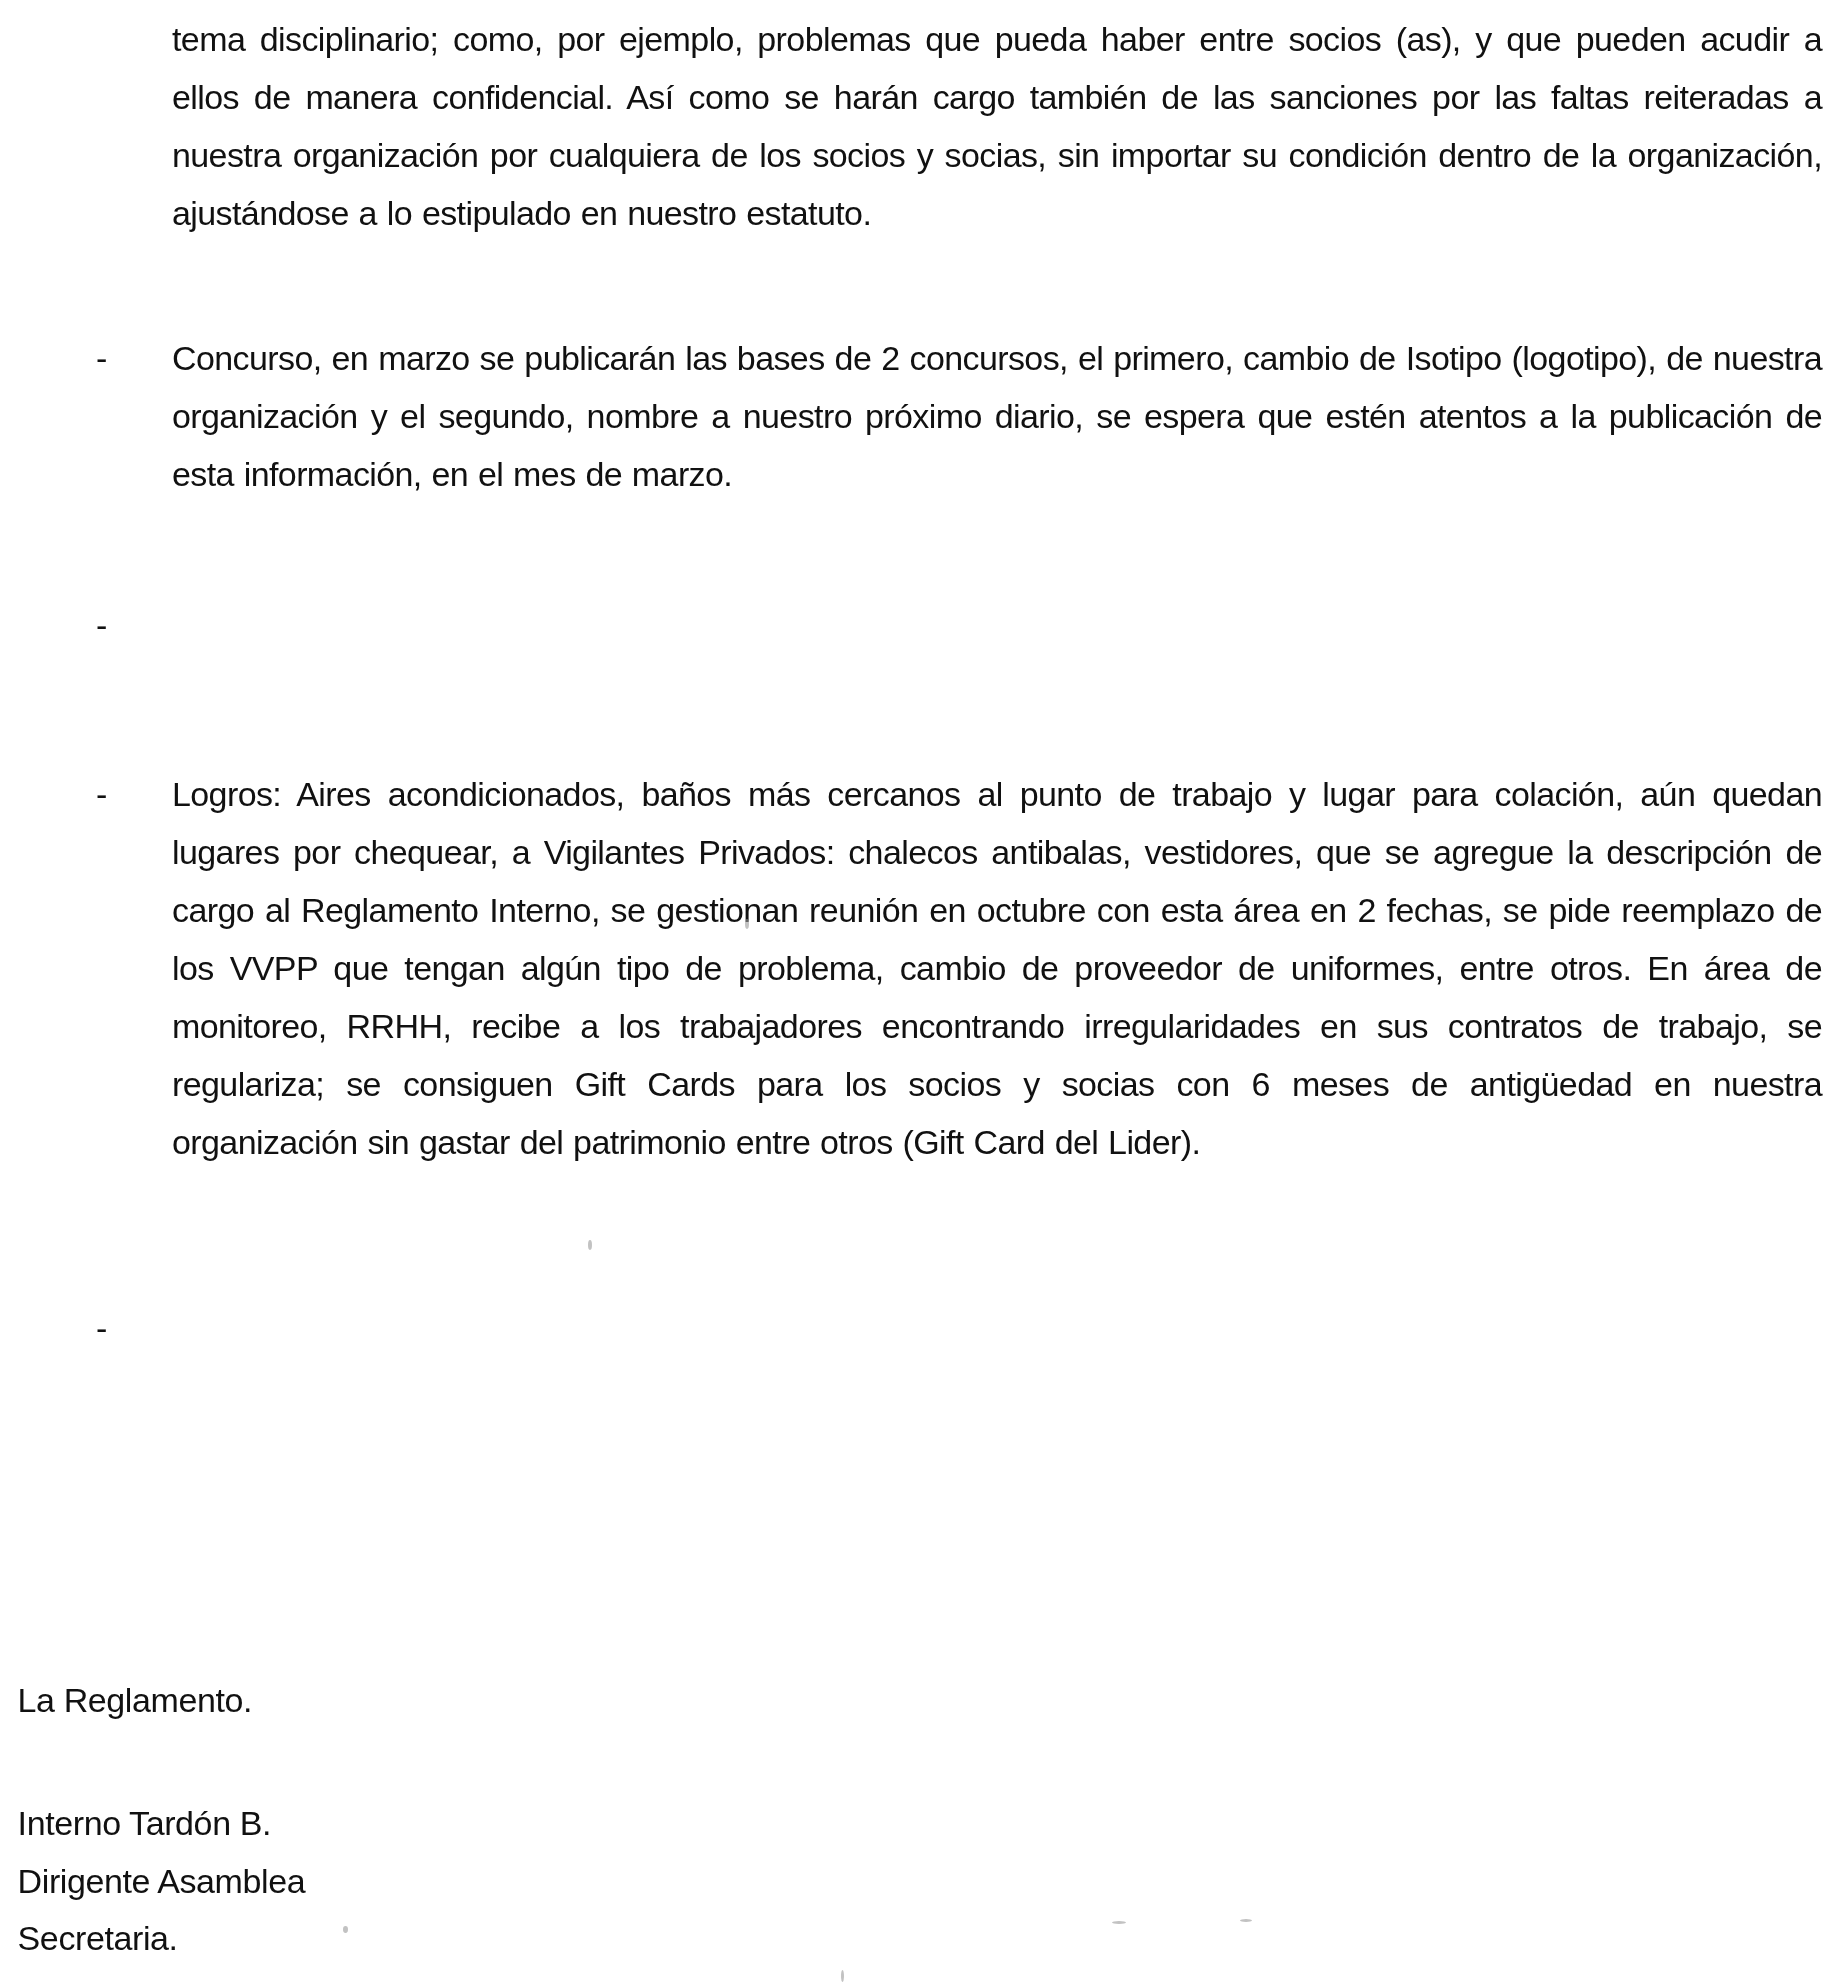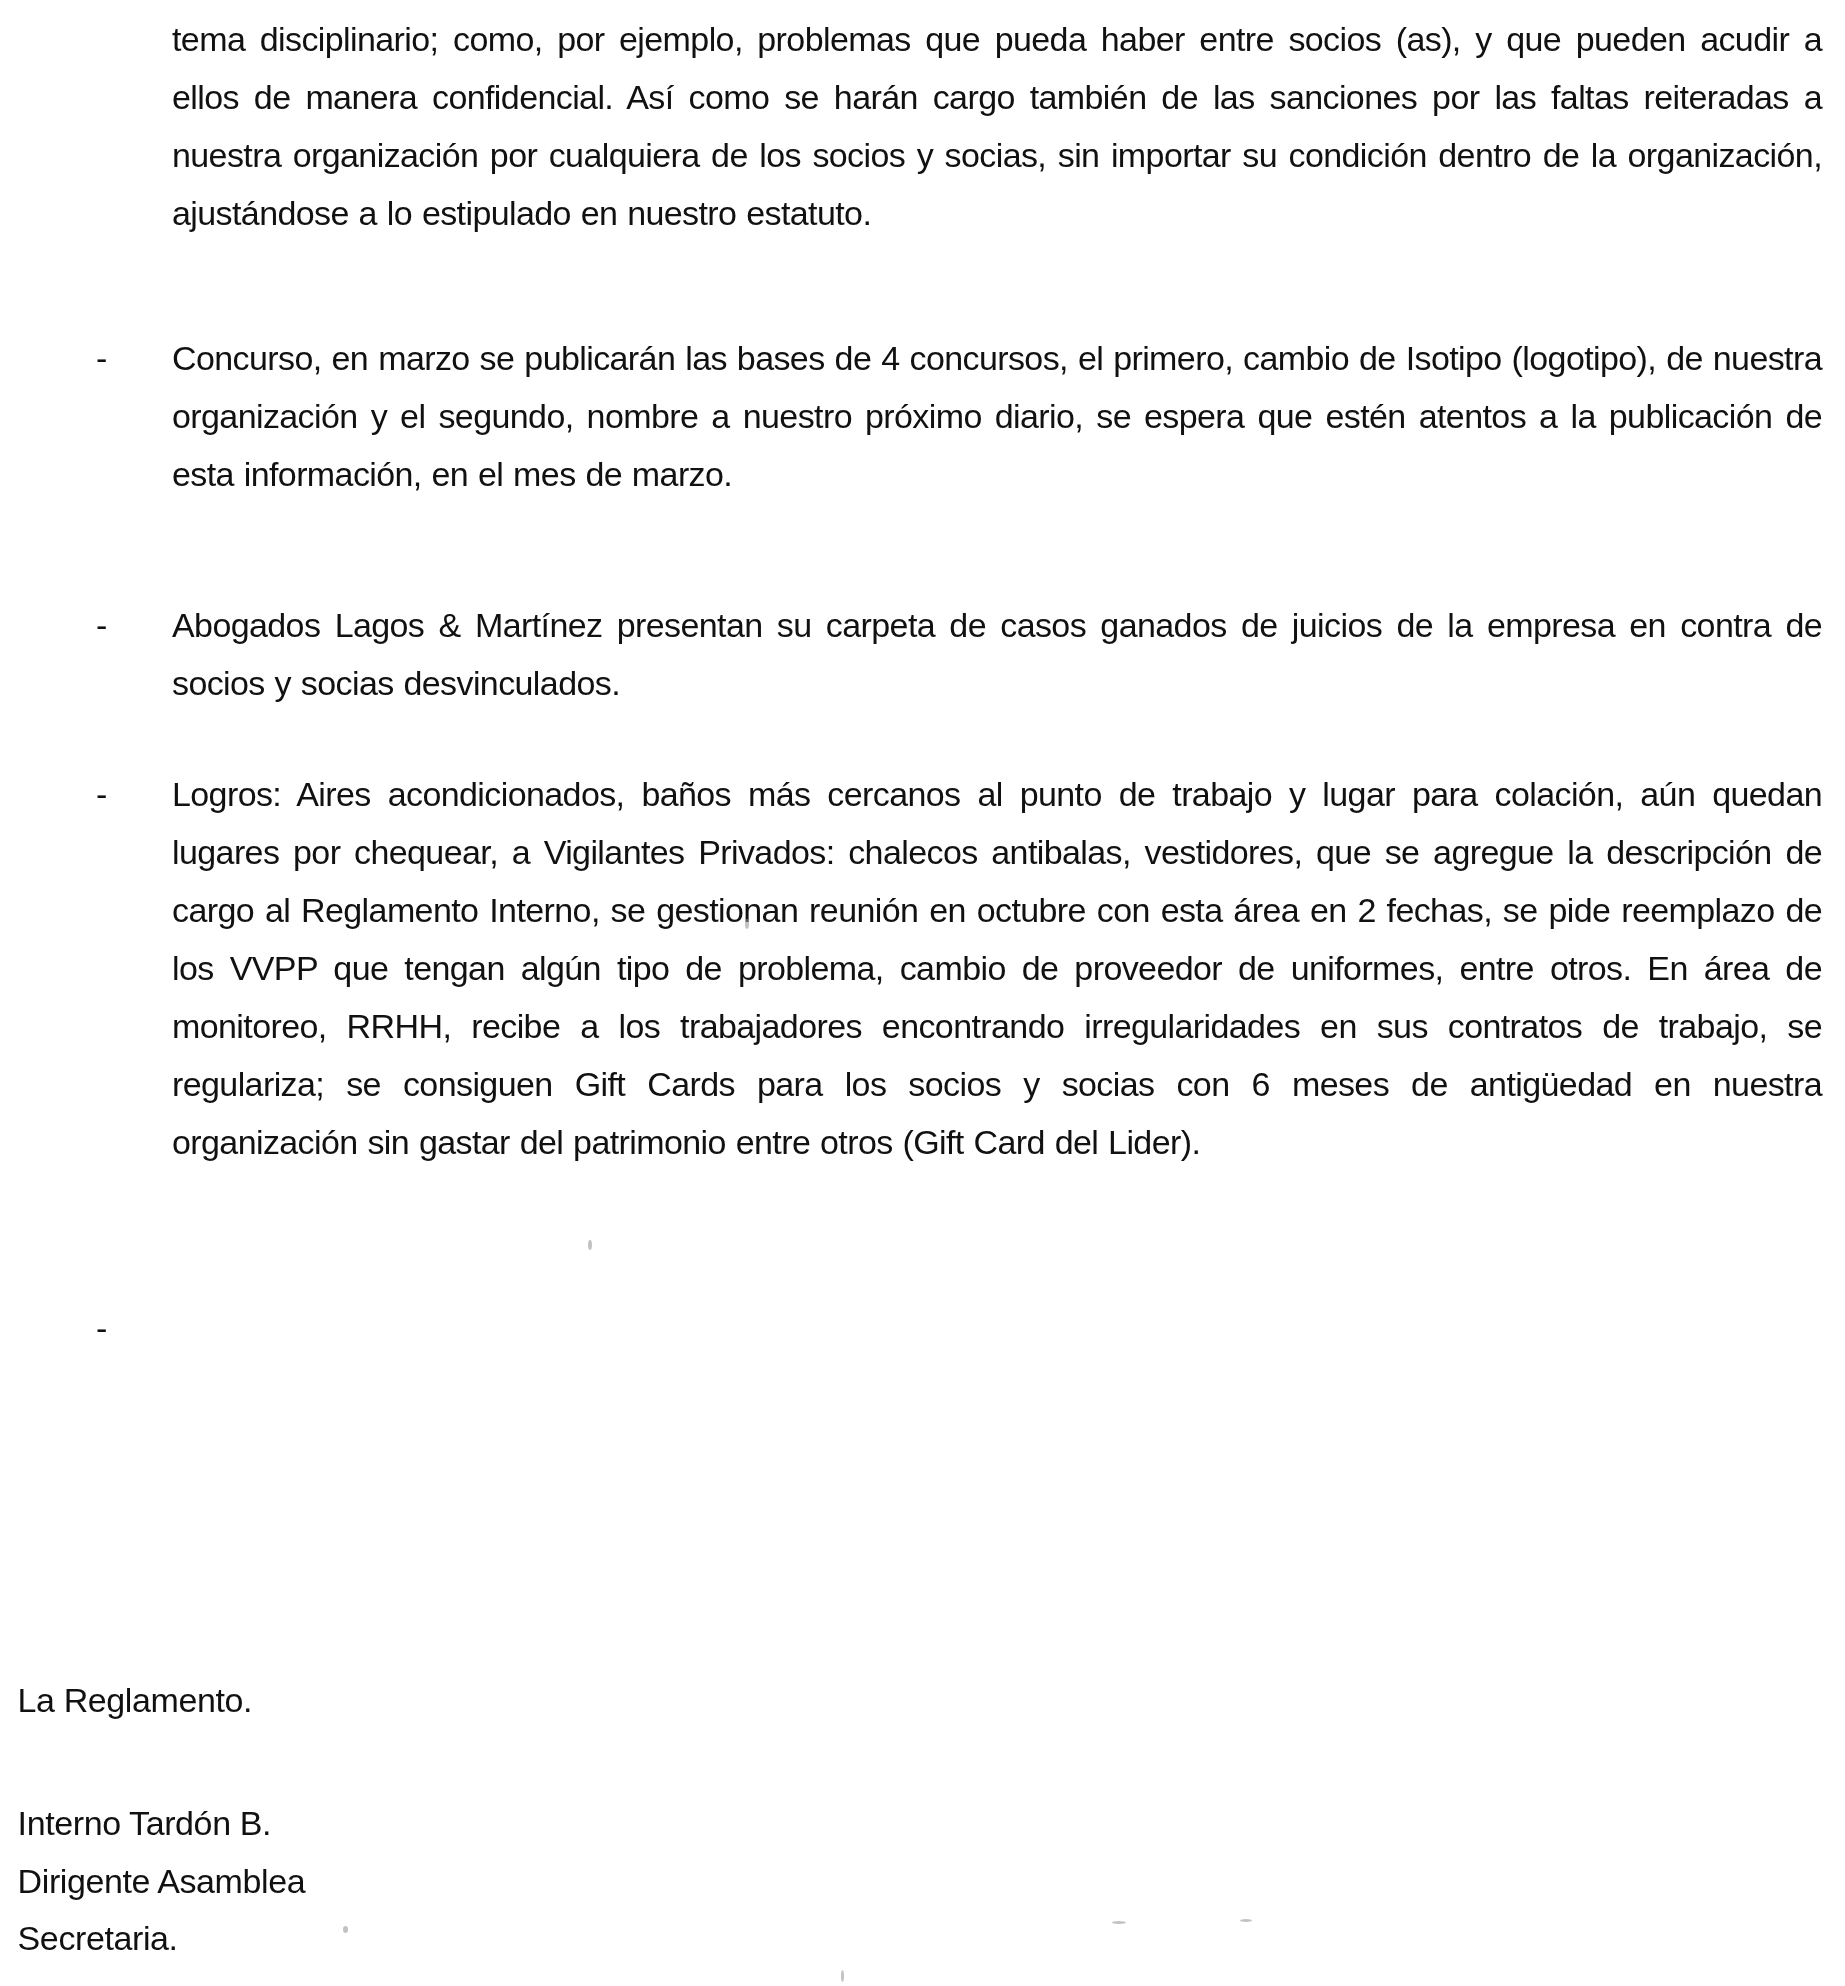--- a/index.html
+++ b/index.html
@@ -30,24 +30,23 @@
   .speck { position: absolute; background: #9a9a9a; border-radius: 50%; opacity: 0.6; }
 </style>
 </head>
 <body>
 
 <div class="page">
 
   <div class="para" style="top:9.8px;">tema disciplinario; como, por ejemplo, problemas que pueda haber entre socios (as), y que pueden acudir a ellos de manera confidencial. Así como se harán cargo también de las sanciones por las faltas reiteradas a nuestra organización por cualquiera de los socios y socias, sin importar su condición dentro de la organización, ajustándose a lo estipulado en nuestro estatuto.</div>
 
   <span class="bullet-dash" style="top:329px;">-</span>
-  <div class="para" style="top:329px;">Concurso, en marzo se publicarán las bases de 4 concursos, el primero, cambio de Isotipo (logotipo), de nuestra organización y el segundo, nombre a nuestro próximo diario, se espera que estén atentos a la publicación de esta información, en el mes de marzo.</div>
+  <div class="para" style="top:329px;">Concurso, en marzo se publicarán las bases de 2 concursos, el primero, cambio de Isotipo (logotipo), de nuestra organización y el segundo, nombre a nuestro próximo diario, se espera que estén atentos a la publicación de esta información, en el mes de marzo.</div>
 
   <span class="bullet-dash" style="top:596px;">-</span>
-  <div class="para" style="top:596px;">Abogados Lagos &amp; Martínez presentan su carpeta de casos ganados de juicios de la empresa en contra de socios y socias desvinculados.</div>
 
   <span class="bullet-dash" style="top:765px;">-</span>
   <div class="para" style="top:765px;">Logros: Aires acondicionados, baños más cercanos al punto de trabajo y lugar para colación, aún quedan lugares por chequear, a Vigilantes Privados: chalecos antibalas, vestidores, que se agregue la descripción de cargo al Reglamento Interno, se gestionan reunión en octubre con esta área en 2 fechas, se pide reemplazo de los VVPP que tengan algún tipo de problema, cambio de proveedor de uniformes, entre otros. En área de monitoreo, RRHH, recibe a los trabajadores encontrando irregularidades en sus contratos de trabajo, se regulariza; se consiguen Gift Cards para los socios y socias con 6 meses de antigüedad en nuestra organización sin gastar del patrimonio entre otros (Gift Card del Lider).</div>
 
   <span class="bullet-dash" style="top:1299px;">-</span>
 
 
   <div class="closing" style="top:1671px;">La Reglamento.</div>
 
   <div class="closing" style="top:1794px;">Interno Tardón B.</div>

